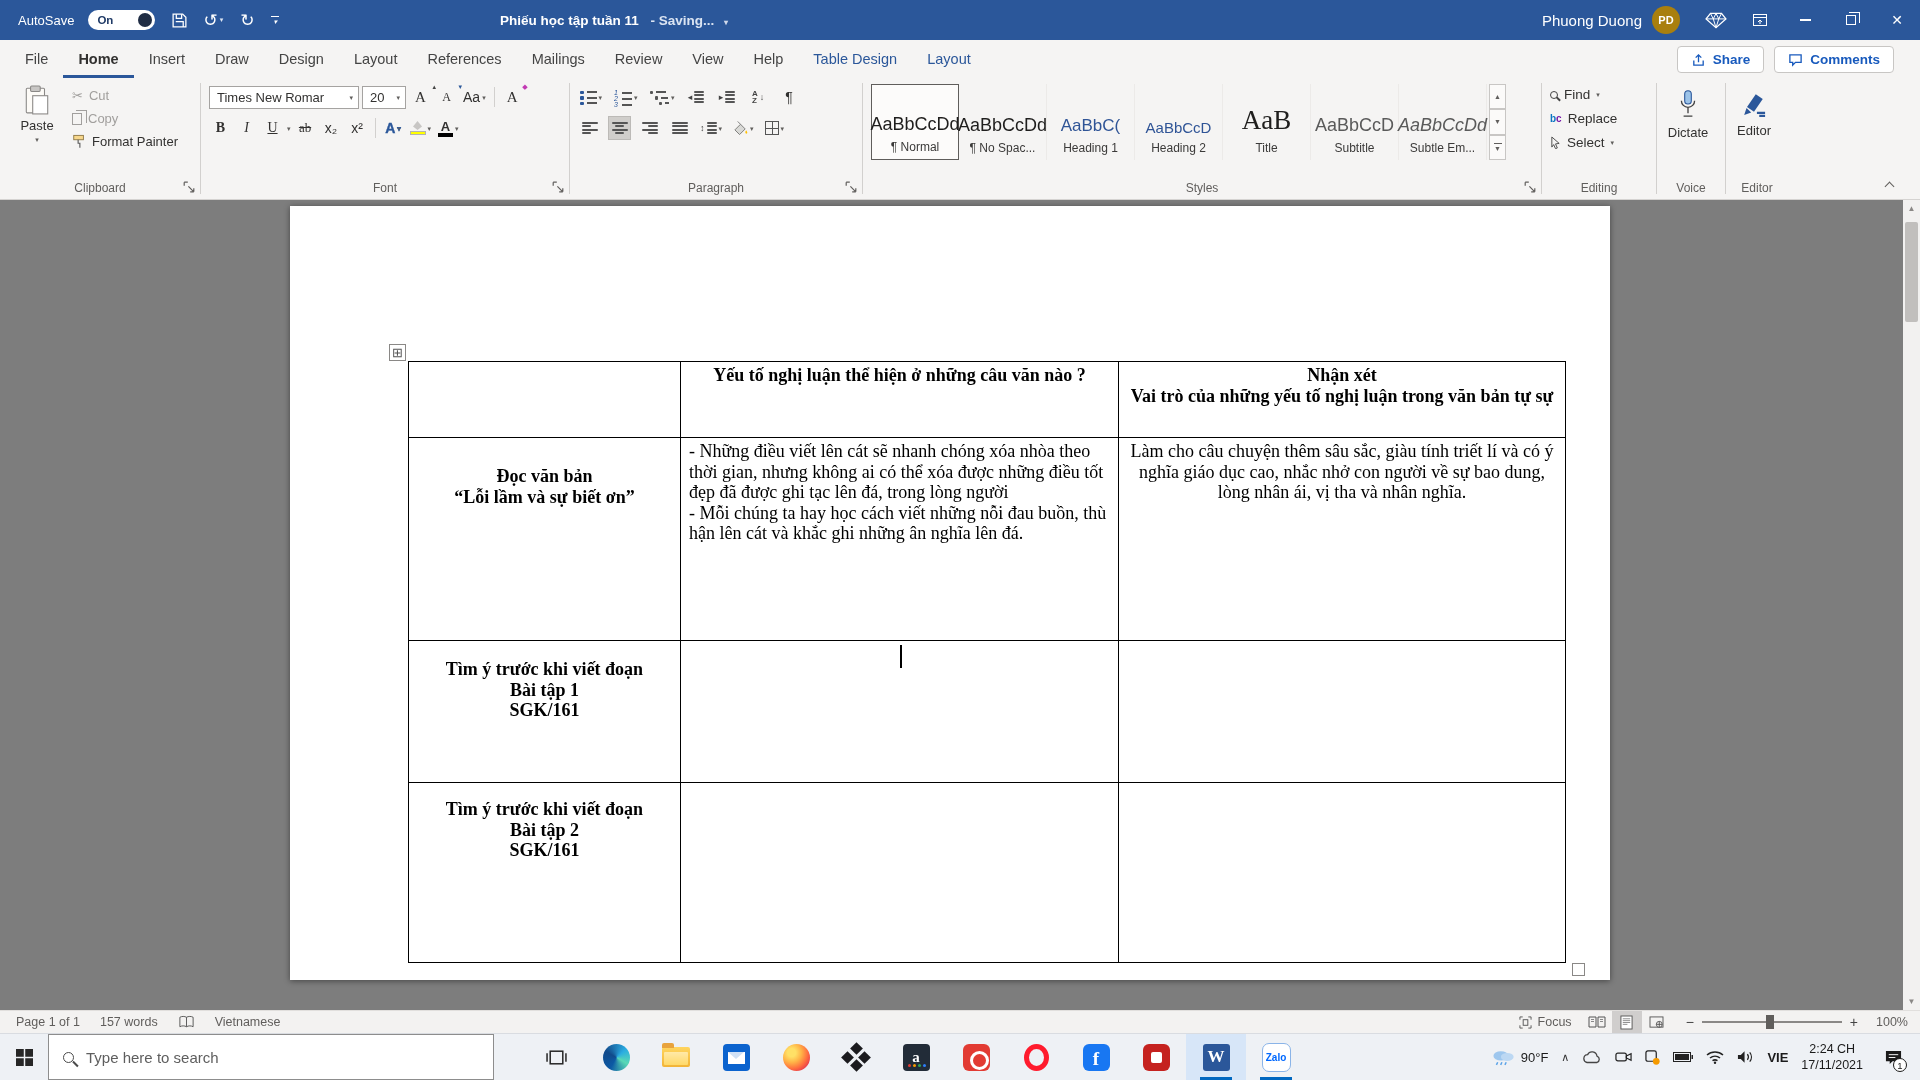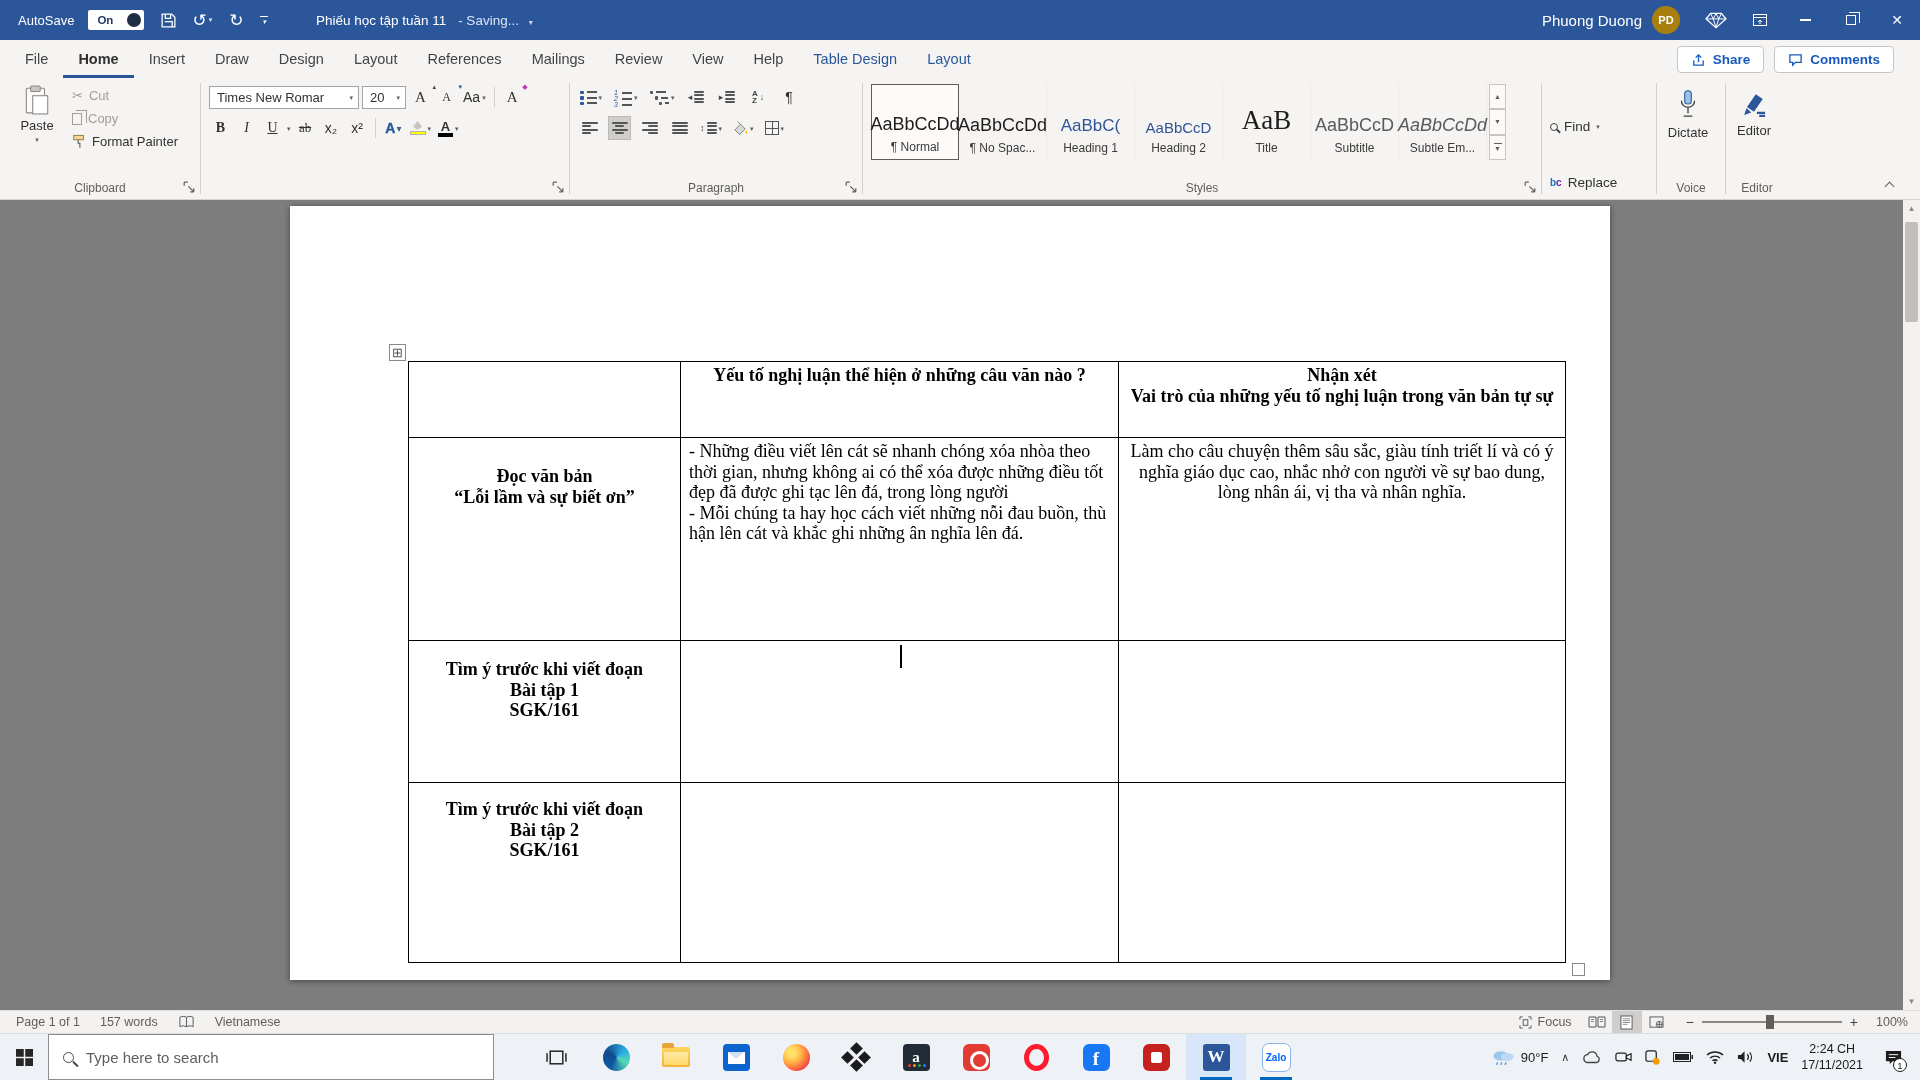--- a/index.html
+++ b/index.html
@@ -5,32 +5,32 @@
   html,body{margin:0;padding:0;background:#555;}
   *{box-sizing:border-box;}
   #app{position:relative;width:1920px;height:1080px;overflow:hidden;
        font-family:"Liberation Sans",sans-serif;background:#7d7d7d;}
 
   
   .titlebar{position:absolute;top:0;left:0;right:0;height:40px;background:#2b579a;
             display:flex;align-items:center;color:#fff;}
   .qat{display:flex;align-items:center;gap:14px;padding-left:18px;}
   .as-label{font-size:13px;}
-  .toggle{width:56px;height:20px;background:#fff;border-radius:2px;display:flex;
+  .toggle{width:67px;height:20px;background:#fff;border-radius:10px;display:flex;
           align-items:center;justify-content:space-between;padding:0 3px 0 9px;cursor:pointer;}
   .toggle .on{color:#1f3a66;font-size:11.5px;font-weight:700;}
   .toggle .knob{width:14px;height:14px;border-radius:50%;background:#1f2c44;}
   .qbtn{display:flex;align-items:center;justify-content:center;min-width:20px;height:26px;
         font-size:17px;color:#fff;cursor:pointer;}
   .qbtn .mini{font-size:7px;margin-left:2px;color:#dbe4f2;}
   .ovf{display:flex;flex-direction:column;align-items:center;line-height:5px;cursor:pointer;}
   .ovf .bar{width:8px;height:1.5px;background:#fff;margin-bottom:2px;}
   .ovf .tri{font-size:7px;color:#fff;}
-  .doc-title{position:absolute;left:316px;width:380px;text-align:left;font-size:13.5px;
-             white-space:nowrap;cursor:default;}
+  .doc-title{position:absolute;left:348px;width:380px;text-align:right;font-size:13.5px;
+             white-space:nowrap;cursor:default;font-weight:bold;}
   .doc-title .tri{font-size:8px;color:#cfd8ea;margin-left:6px;}
   .tb-search{position:absolute;left:740px;top:7px;width:462px;height:27px;background:#7f9cc6;
              border:1px solid #54719c;border-radius:2px;display:flex;align-items:center;
              gap:9px;padding-left:34px;color:#16273f;font-size:13px;cursor:text;}
   .mag{width:9px;height:9px;border:1.6px solid #16273f;border-radius:50%;position:relative;flex:none;}
   .mag::after{content:"";position:absolute;width:6px;height:1.6px;background:#16273f;
               transform:rotate(45deg);right:-5px;bottom:-3px;}
   .tb-right{position:absolute;right:0;top:0;height:40px;display:flex;align-items:center;}
   .uname{font-size:15px;margin-right:10px;}
   .avatar{width:28px;height:28px;border-radius:50%;background:#a97f0e;display:flex;align-items:center;
@@ -137,21 +137,21 @@
   .sprev.sem{color:#5a5a5a;font-style:italic;}
   .sname{font-size:12px;color:#3b3a39;}
   .galscroll{width:17px;display:flex;flex-direction:column;margin-left:2px;}
   .galbtn{flex:1;border:1px solid #c8c6c4;background:#fbfaf9;display:flex;align-items:center;
           justify-content:center;font-size:7px;color:#605e5c;cursor:pointer;}
   .galbtn .bar{width:8px;height:1.5px;background:#605e5c;margin-bottom:1px;}
   .galmore{display:flex;flex-direction:column;align-items:center;}
 
   
   .edcol{display:flex;flex-direction:column;gap:9px;margin-top:2px;}
-  .edrow{display:flex;align-items:center;gap:6px;font-size:13.5px;color:#323130;cursor:pointer;margin-top:32px;}
+  .edrow{display:flex;align-items:center;gap:6px;font-size:13.5px;color:#323130;cursor:pointer;}
   .magd{width:8px;height:8px;border:1.5px solid #444;border-radius:50%;position:relative;}
   .magd::after{content:"";position:absolute;width:5px;height:1.5px;background:#444;
                transform:rotate(45deg);right:-4px;bottom:-2px;}
   .repl{font-size:10px;font-weight:700;}
   .repl .b{color:#0b76c2;}
   .repl .c{color:#7719aa;}
   .bigbtn{width:62px;display:flex;flex-direction:column;align-items:center;gap:6px;
           padding-top:4px;font-size:13px;color:#323130;cursor:pointer;}
 
   
@@ -460,20 +460,21 @@
             <span class="rbtn">
               <span class="fc-ic">
                   <span style="font-size:13px;font-weight:700;">A</span>
                   <i class="fc-bar"></i>
                 </span>
               <span class="chev">▾</span>
             </span>
           </div>
         </div>
       </div>
+      <div class="glabel">Font</div>
       <svg class="launcher" width="12" height="12" viewBox="0 0 10 10">
           <path d="M1 1h3M1 1v3M9 9L4.5 4.5M9 9H6M9 9V6" stroke="#605e5c" fill="none"></path>
         </svg>
     </div>
     <div class="sep"></div>
 
     <div class="group" style="width:292px;">
       <div class="gcontent">
         <div class="fcol">
           <div class="frow" style="gap:8px;">

